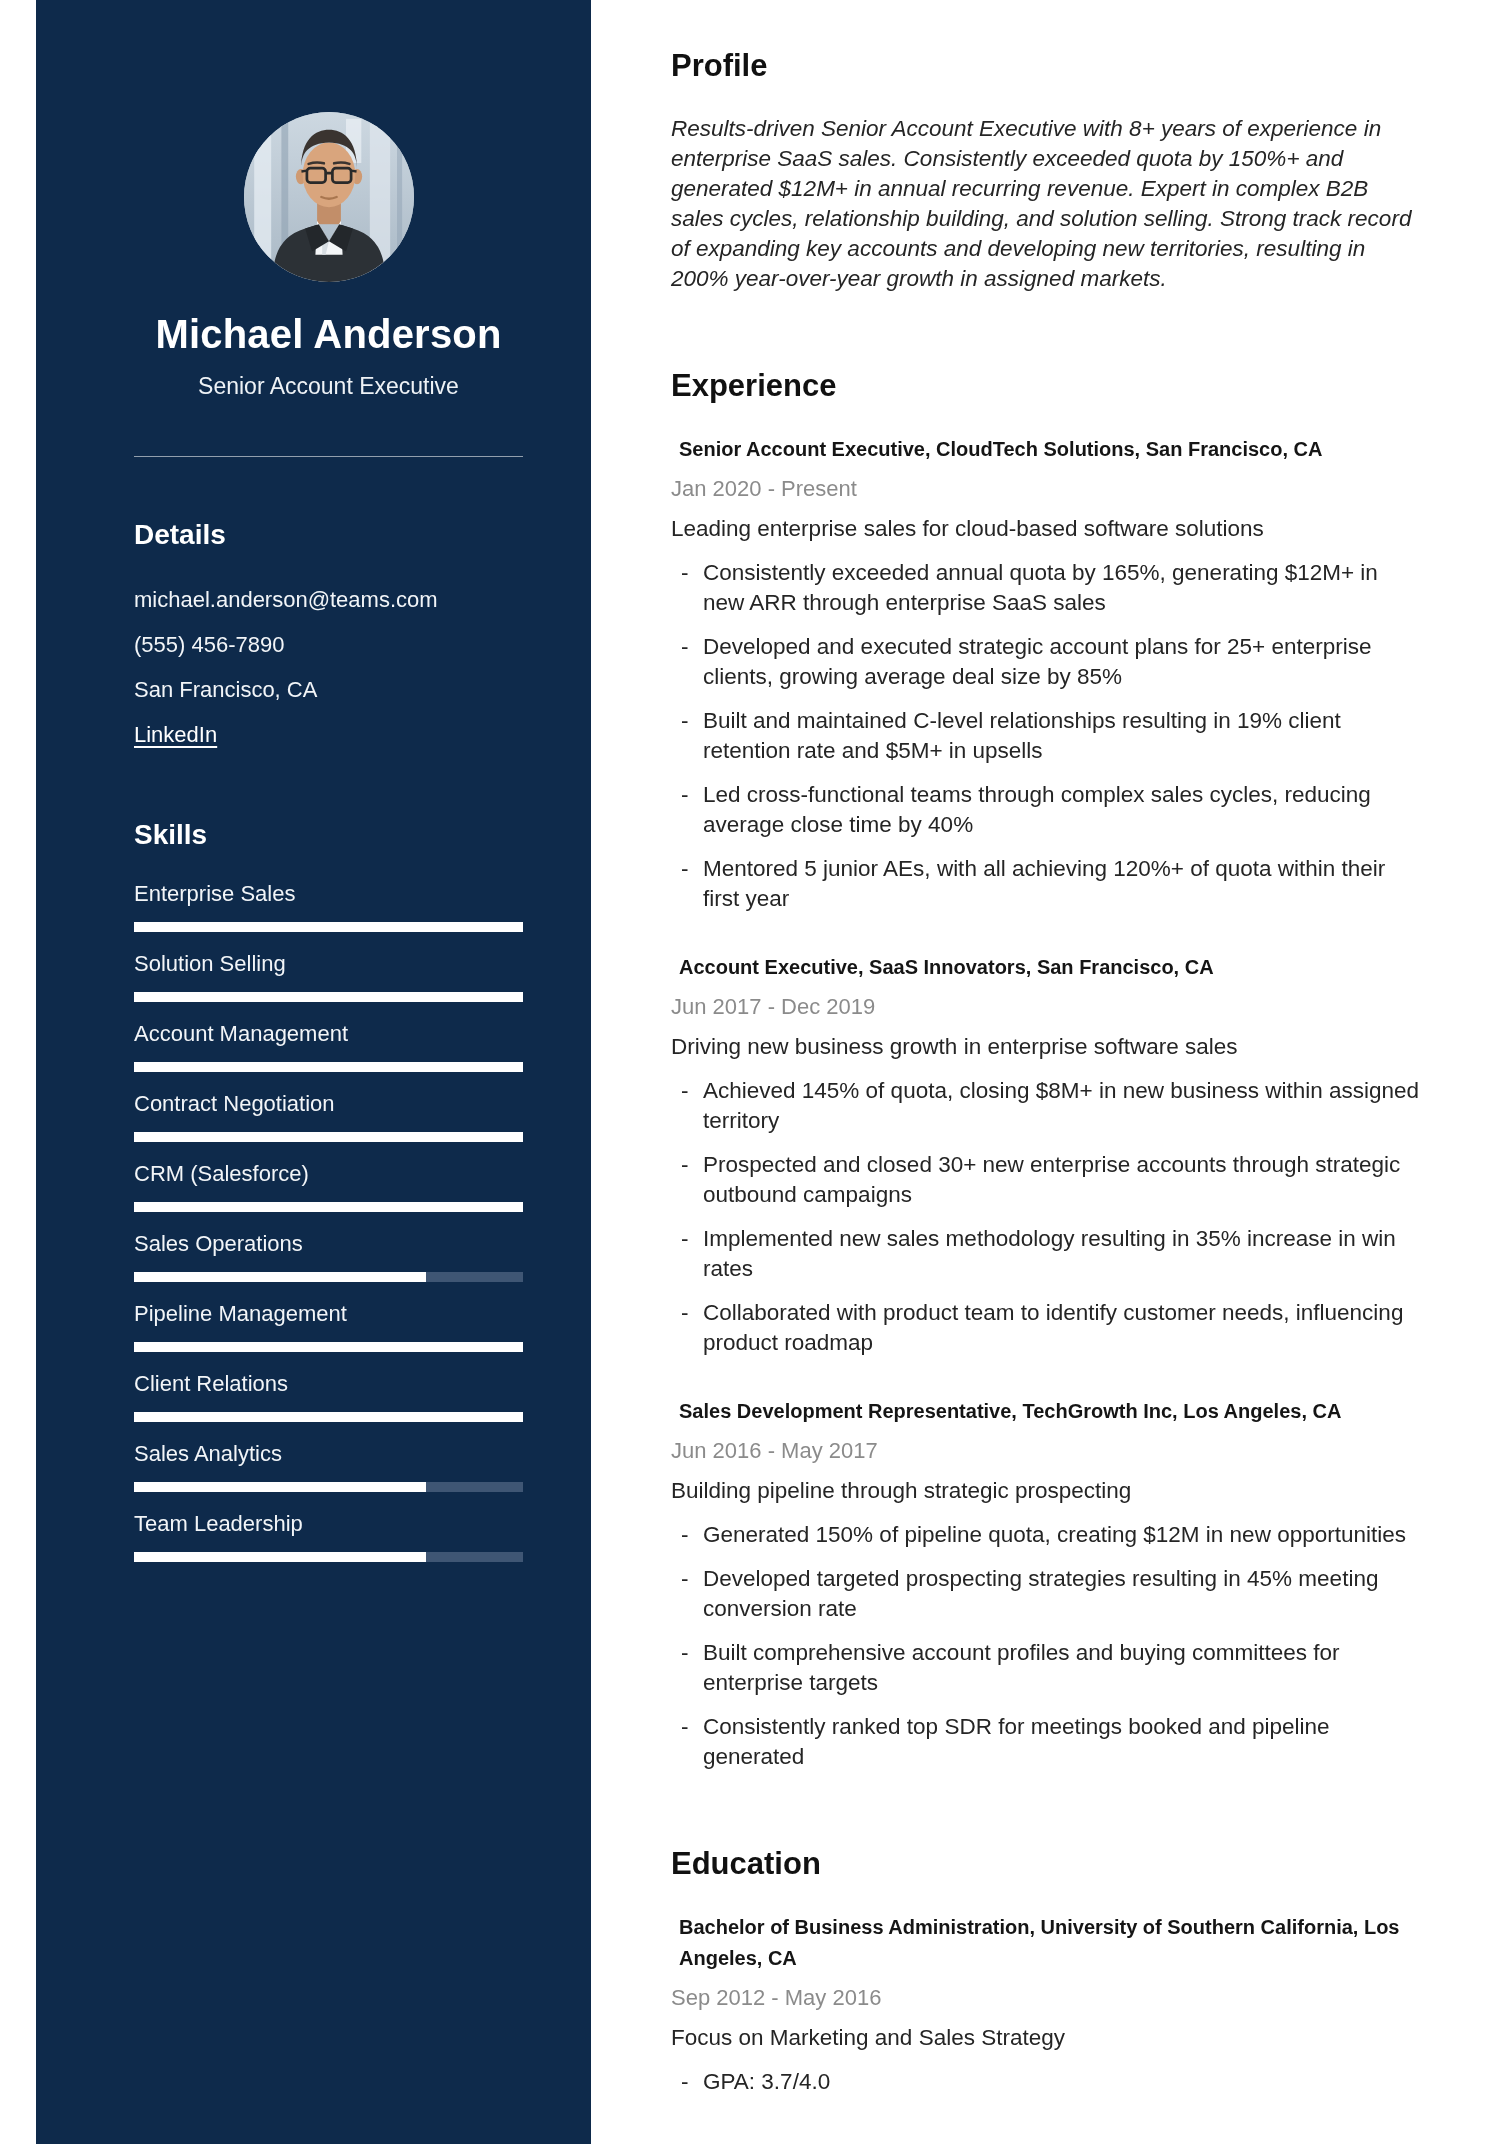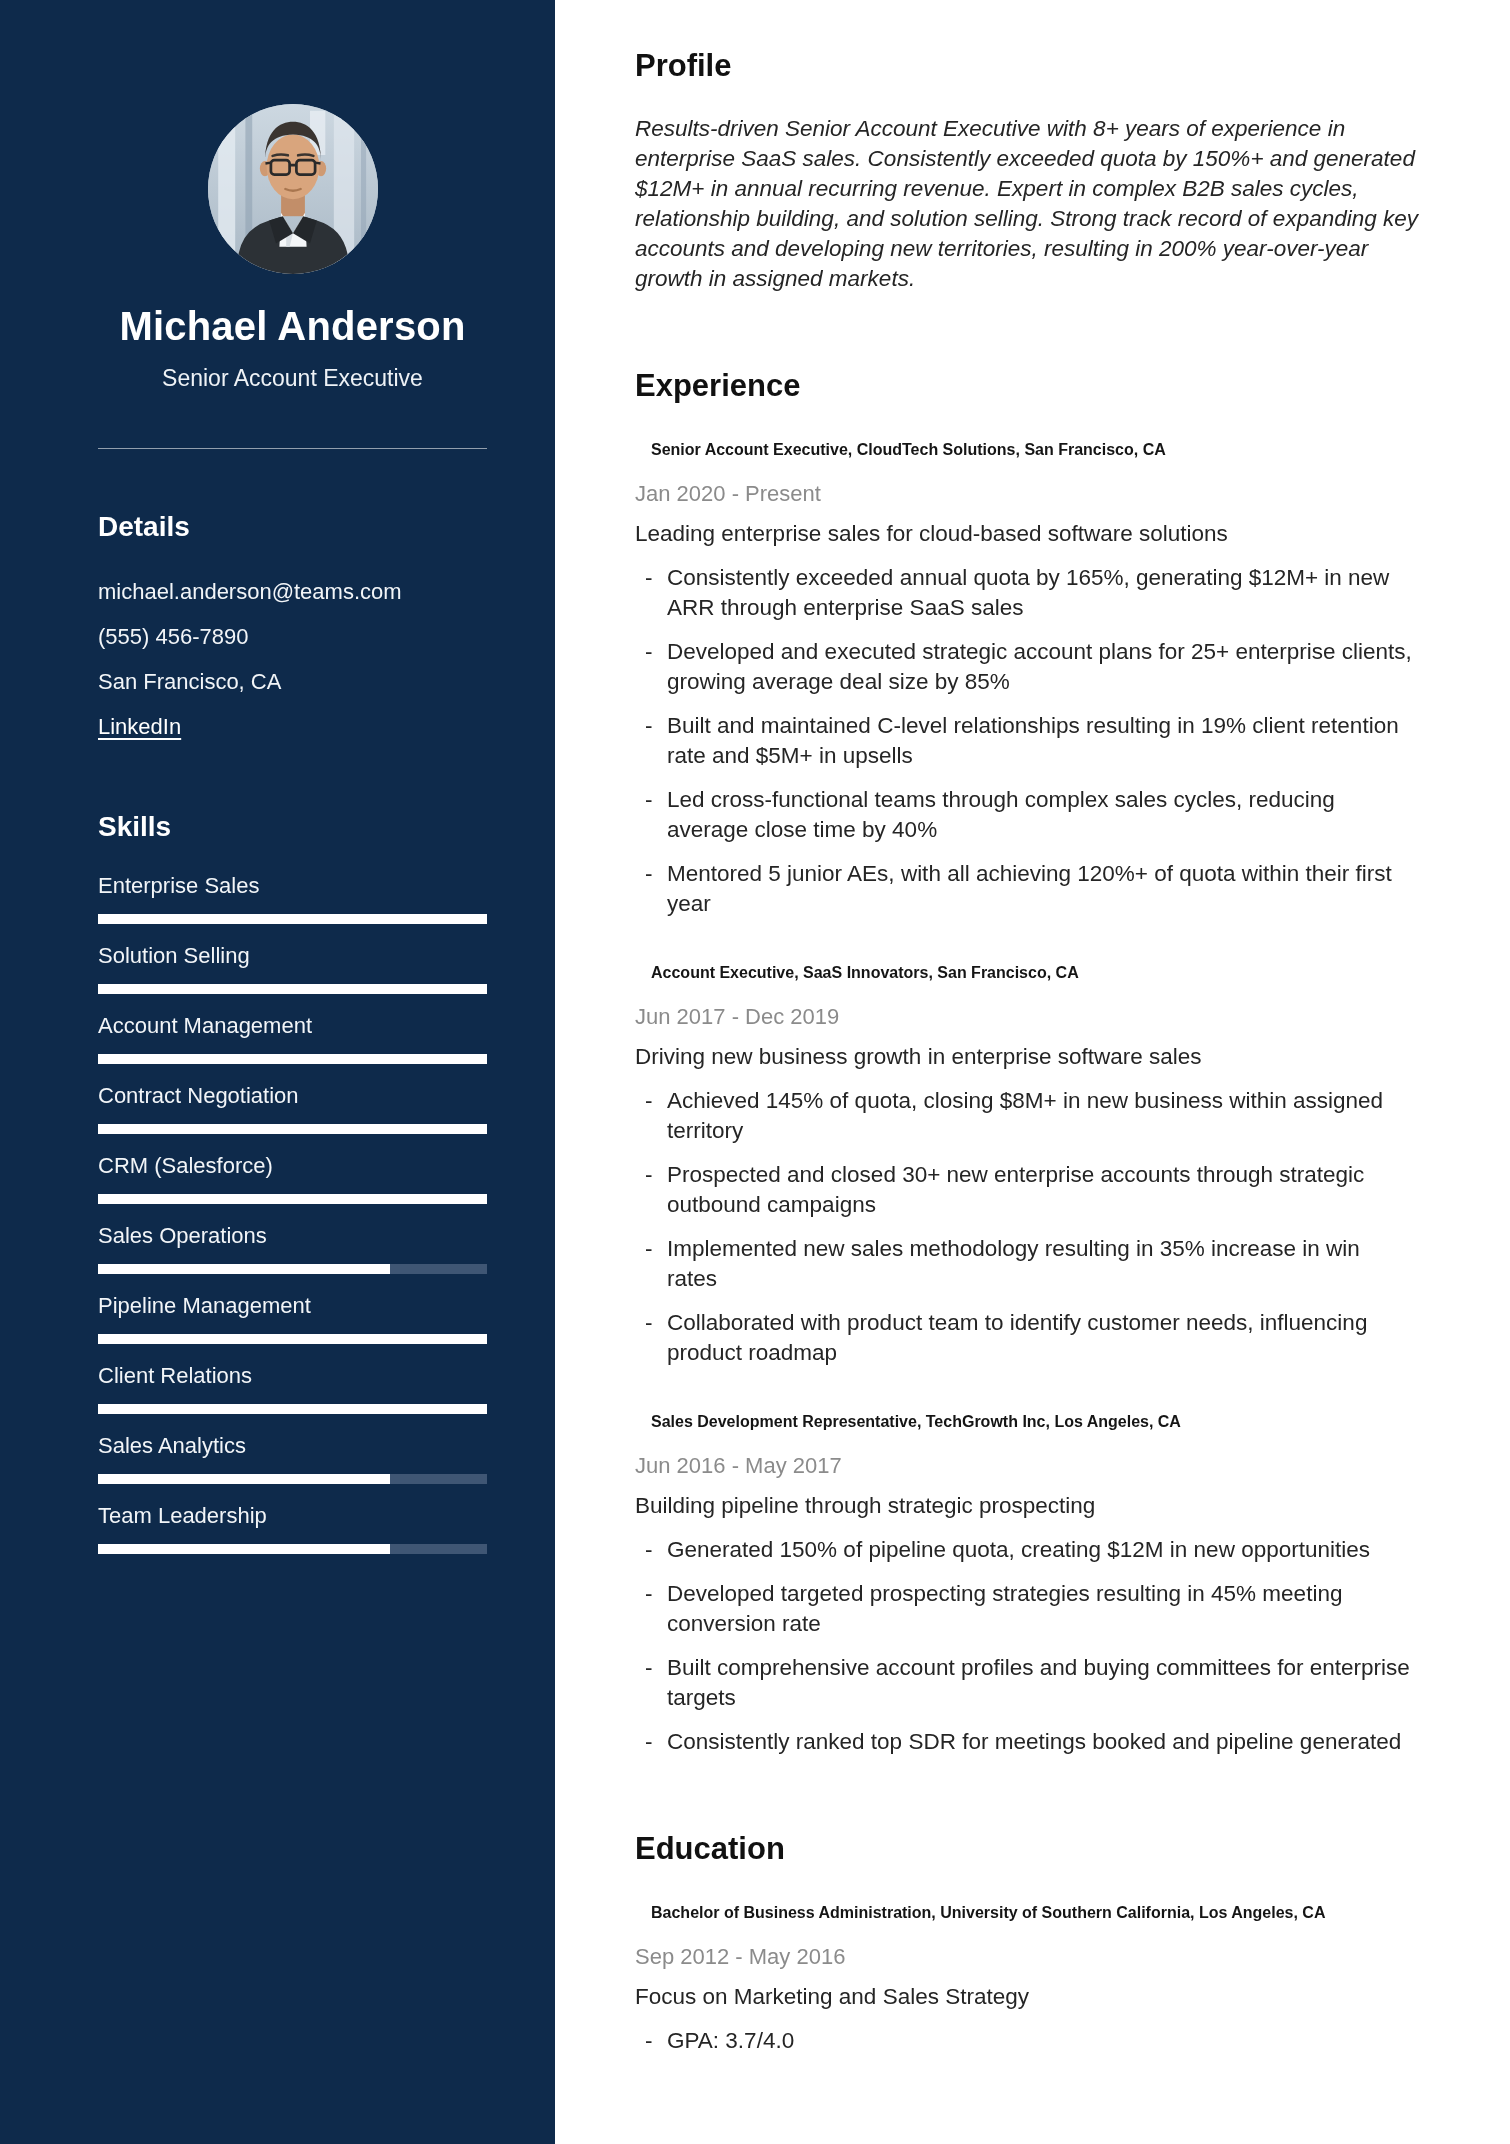--- a/index.html
+++ b/index.html
@@ -17,21 +17,22 @@
     background: #ffffff;
   }
 
   
   .sidebar {
     width: 555px;
     flex: 0 0 555px;
     background: #0e2a4b;
     color: #ffffff;
     box-sizing: border-box;
-    padding: 4px 68px 40px 98px;
+    padding: 12px 68px 40px 98px;
+    margin-left: 36px;
   }
   .avatar-wrap {
     width: 170px;
     height: 170px;
     border-radius: 50%;
     overflow: hidden;
     margin: 100px auto 0 auto;
     background: #b9c6d2;
   }
   .avatar-wrap svg { display: block; width: 100%; height: 100%; }
@@ -113,24 +114,24 @@
   .profile-text {
     font-size: 22.5px;
     line-height: 30px;
     max-width: 790px;
     margin: 0;
     color: #252525;
     font-style: italic;
   }
   .job { margin-bottom: 38px; }
   .job-title {
-    font-size: 16px;
+    font-size: 20px;
     font-weight: 700;
     color: #151515;
-    margin: 16px;
+    margin: 8px;
     max-width: 800px;
     line-height: 31px;
   }
   .job-dates {
     font-size: 22px;
     color: #8b8b8b;
     margin: 11px 0 12px 0;
   }
   .job-summary {
     font-size: 22.5px;

